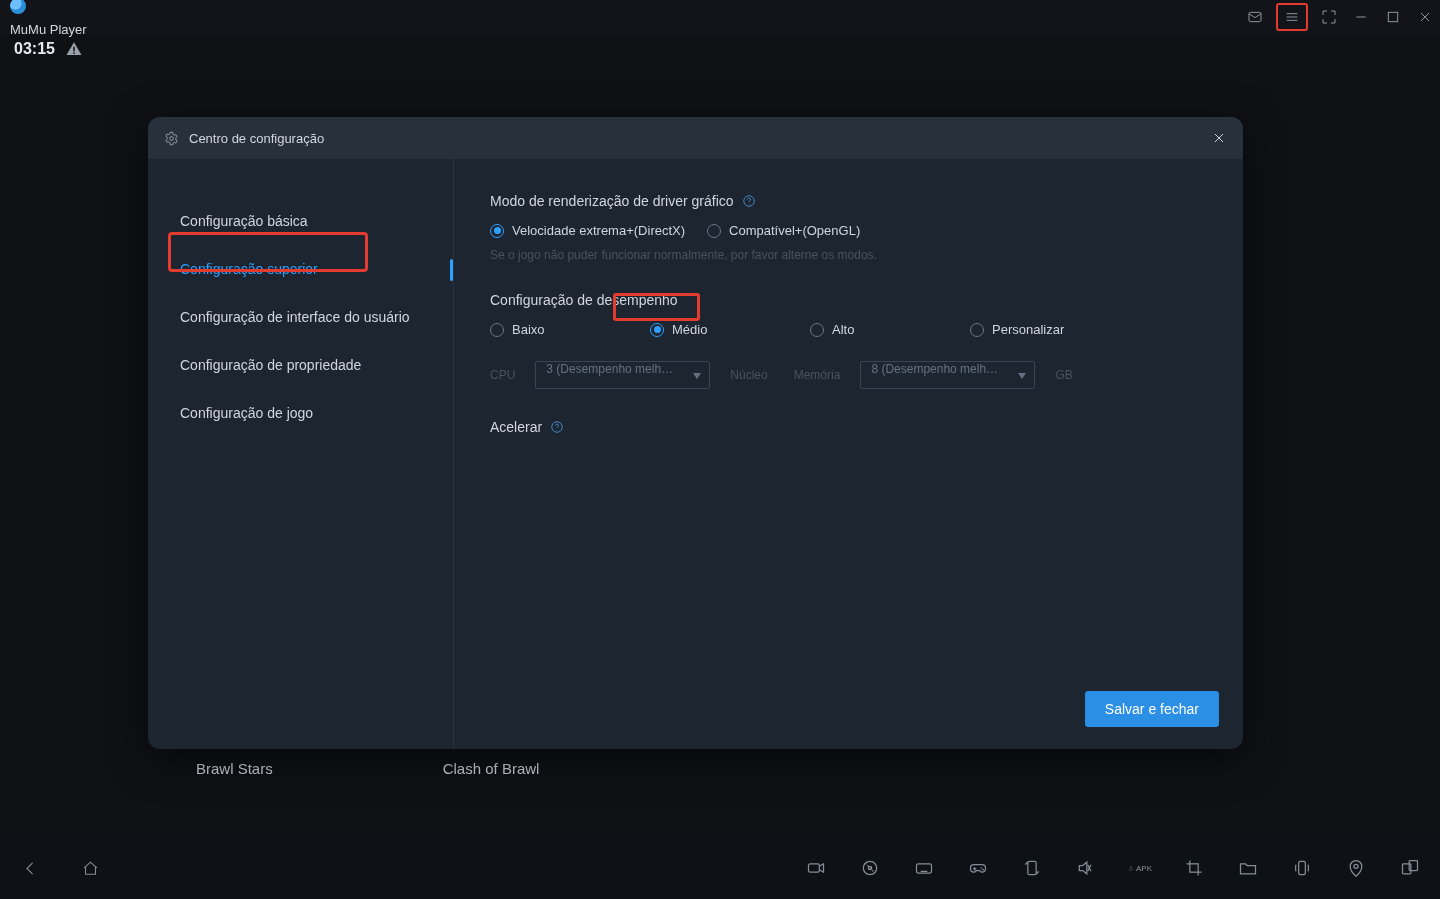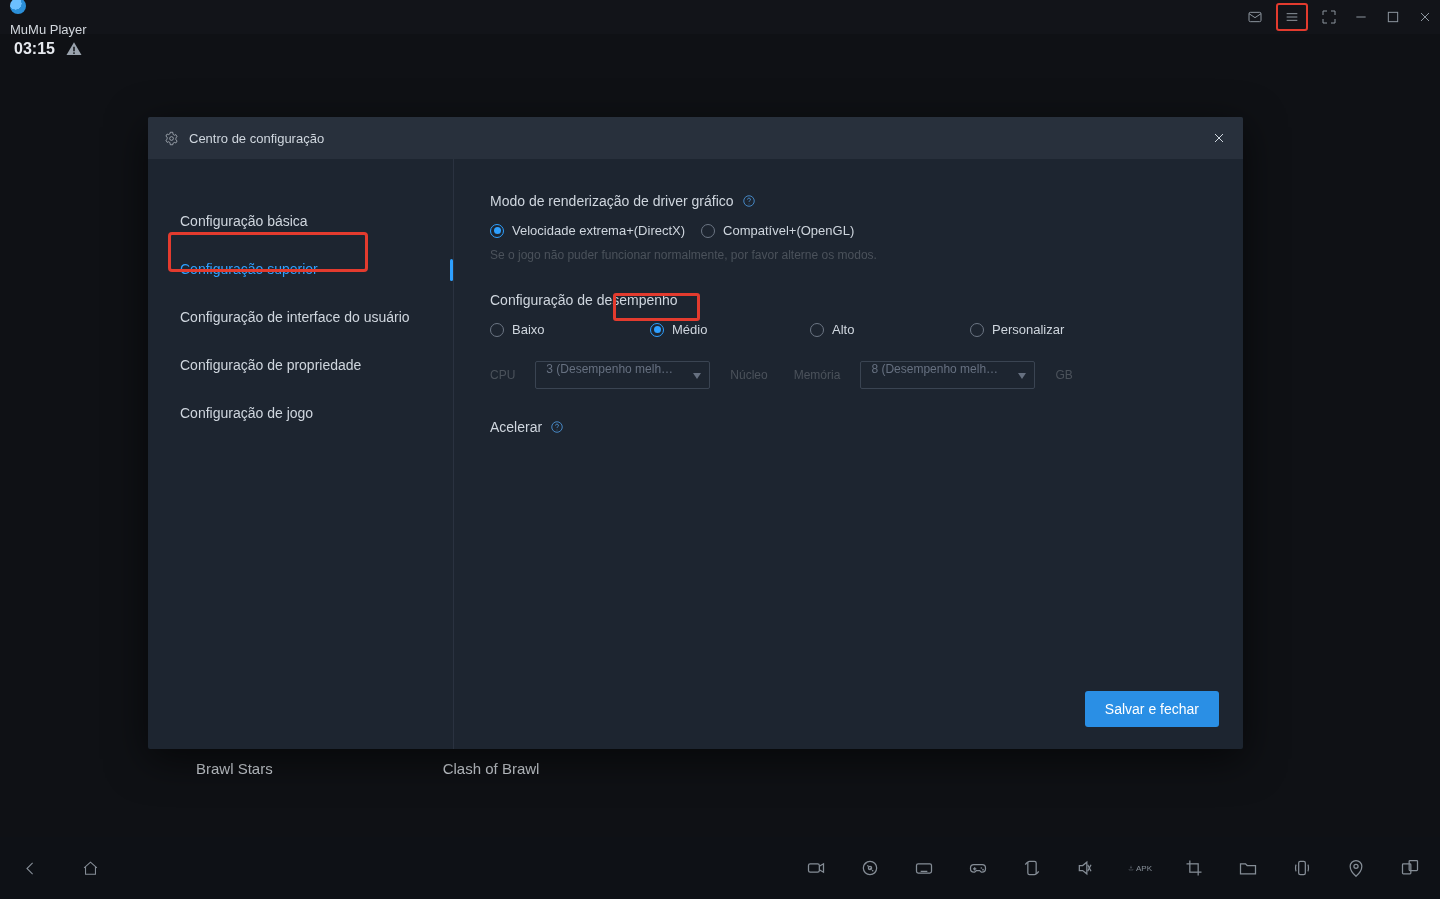--- a/index.html
+++ b/index.html
@@ -32,39 +32,39 @@
   .tb-ico svg{width:16px;height:16px;stroke:#9aa3ad;fill:none;stroke-width:1.5;}
   .tb-redbox{border:2px solid var(--red-highlight);border-radius:3px;padding:3px 5px;display:flex;align-items:center;justify-content:center;margin:-4px -2px;}
   
   .statusbar{position:absolute;top:40px;left:14px;display:flex;align-items:center;gap:10px;color:#c9d0d8;}
   .statusbar .time{font-size:16px;font-weight:600;color:#e6e9ee;}
   .statusbar .warn{display:inline-flex;}
   .statusbar .warn svg{fill:#9aa3ad;}
   
   .tile-labels{position:absolute;top:760px;left:0;display:flex;gap:170px;padding-left:196px;color:#cfd4da;font-size:15px;}
   
-  .dialog{position:absolute;top:117px;left:148px;width:1095px;height:632px;background:var(--bg-dialog);border-radius:2px;box-shadow:0 10px 40px rgba(0,0,0,.6);overflow:hidden;}
+  .dialog{position:absolute;top:117px;left:148px;width:1095px;height:632px;background:var(--bg-dialog);border-radius:12px;box-shadow:0 10px 40px rgba(0,0,0,.6);overflow:hidden;}
   .dlg-head{height:42px;background:var(--bg-dialog-header);display:flex;align-items:center;padding:0 16px;color:#cfd6de;font-size:13px;}
   .dlg-head .gear{margin-right:10px;display:inline-flex;}
   .dlg-head .gear svg{width:15px;height:15px;stroke:#cfd6de;fill:none;}
   .dlg-close{margin-left:auto;display:inline-flex;cursor:pointer;}
   .dlg-close svg{width:16px;height:16px;stroke:#cfd6de;}
   .dlg-body{display:flex;height:calc(100% - 42px);}
   
   .side{width:306px;border-right:1px solid #2a3240;padding-top:38px;}
   .side-item{position:relative;height:48px;display:flex;align-items:center;padding-left:32px;color:#cfd6de;font-size:14px;cursor:pointer;}
   .side-item.active{color:var(--accent);}
   .side-item.active::after{content:"";position:absolute;right:0;top:14px;width:3px;height:22px;background:var(--accent);border-radius:2px;}
   .side-redbox{position:absolute;left:168px;top:232px;width:200px;height:40px;border:3px solid var(--red-highlight);border-radius:4px;pointer-events:none;}
   
   .main{flex:1;padding:34px 36px 20px 36px;position:relative;}
   .sec-title{display:flex;align-items:center;gap:8px;color:#cfd6de;font-size:14px;margin-bottom:14px;}
   .help-ico{display:inline-flex;}
   .help-ico svg{width:14px;height:14px;stroke:#4c93d6;}
-  .radio-row{display:flex;align-items:center;gap:16px;margin-bottom:10px;flex-wrap:wrap;}
+  .radio-row{display:flex;align-items:center;gap:22px;margin-bottom:10px;flex-wrap:wrap;}
   .radio{display:flex;align-items:center;gap:8px;color:#cfd6de;font-size:13px;cursor:pointer;}
   .radio .r-outer{width:14px;height:14px;border:1.5px solid #6c7684;border-radius:50%;display:inline-flex;align-items:center;justify-content:center;}
   .radio.selected .r-outer{border-color:var(--accent);}
   .radio .r-inner{width:7px;height:7px;border-radius:50%;background:transparent;}
   .radio.selected .r-inner{background:var(--accent);}
   .hint{color:var(--text-dimmer);font-size:12px;margin-top:6px;}
   .section{margin-bottom:30px;}
   
   .perf-row{display:flex;align-items:center;gap:90px;}
   .perf-row .radio{min-width:70px;}

